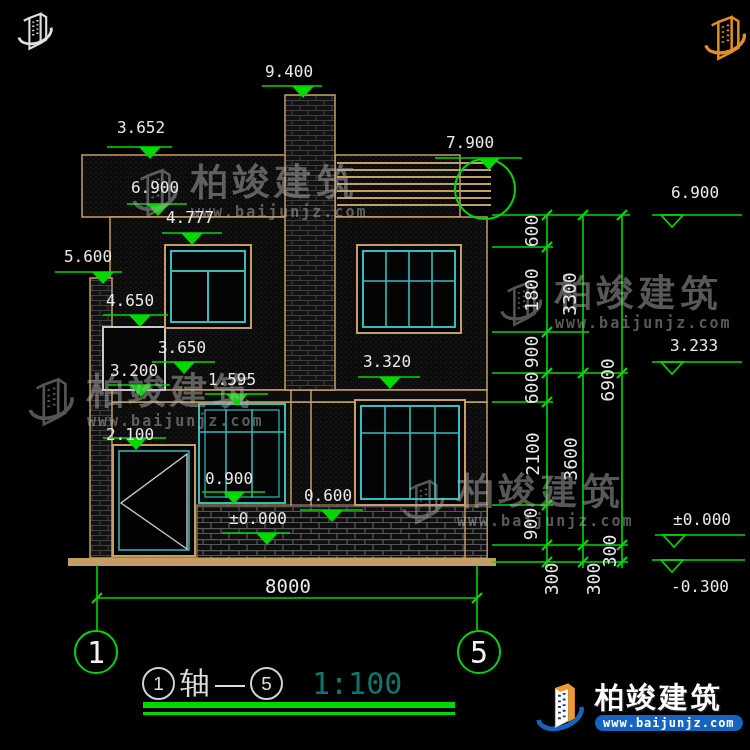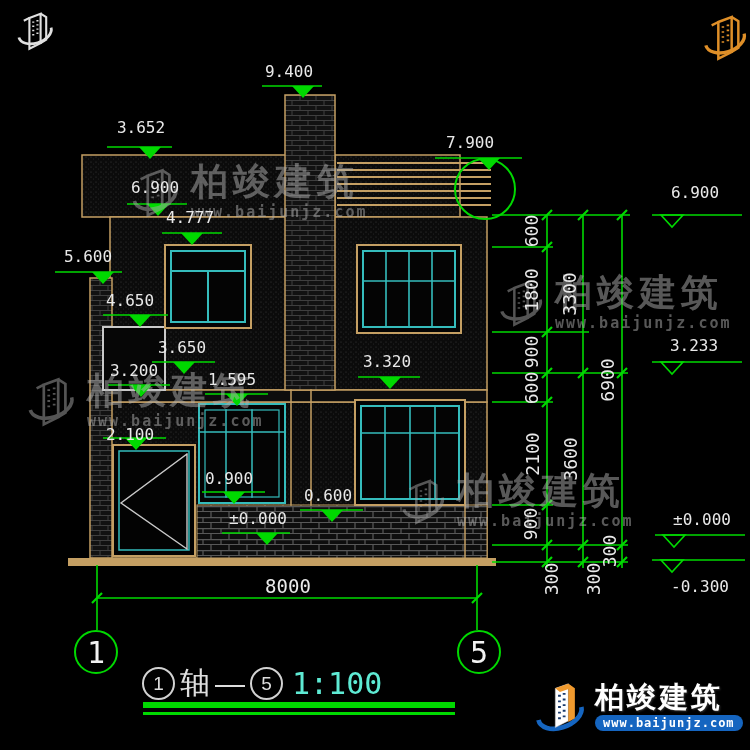--- a/index.html
+++ b/index.html
@@ -10,21 +10,21 @@
   .t{position:absolute;transform:translate(-50%,-50%);color:#e9e9e9;font-size:16px;
      white-space:nowrap;line-height:1;}
   .rot{transform:translate(-50%,-50%) rotate(-90deg);font-size:18px;}
   .dimtotal{font-size:19px;}
   .axisnum{font-size:30px;color:#f2f2f2;}
   
   .title{position:absolute;left:142px;top:663px;display:flex;align-items:center;gap:5px;
          color:#dedede;font-size:30px;font-family:"Liberation Sans",sans-serif;}
   .circ{display:inline-flex;align-items:center;justify-content:center;width:29px;height:29px;
         border:2px solid #d2d2d2;border-radius:50%;font-size:19px;flex:0 0 auto;}
-  .scale{margin-left:4px;font-family:"DejaVu Sans Mono",monospace;font-size:30px;color:#5eead4;}
+  .scale{margin-left:24px;font-family:"DejaVu Sans Mono",monospace;font-size:30px;color:#0f766e;}
   .uline1{position:absolute;left:143px;top:702px;width:312px;height:6px;background:#00d900;}
   .uline2{position:absolute;left:143px;top:712px;width:312px;height:3px;background:#00d900;}
   
   .wm{position:absolute;display:flex;align-items:center;gap:9px;opacity:.5;color:#b0b0b0;}
   .wm-brand{font-size:37px;font-weight:bold;letter-spacing:5px;line-height:1;
             font-family:"Liberation Sans",sans-serif;}
   .wm-url{font-size:15px;font-weight:bold;letter-spacing:2px;margin-top:3px;}
   .wm svg{flex:0 0 auto;}
   
   .logo{position:absolute;left:531px;top:679px;display:flex;align-items:center;gap:8px;}

